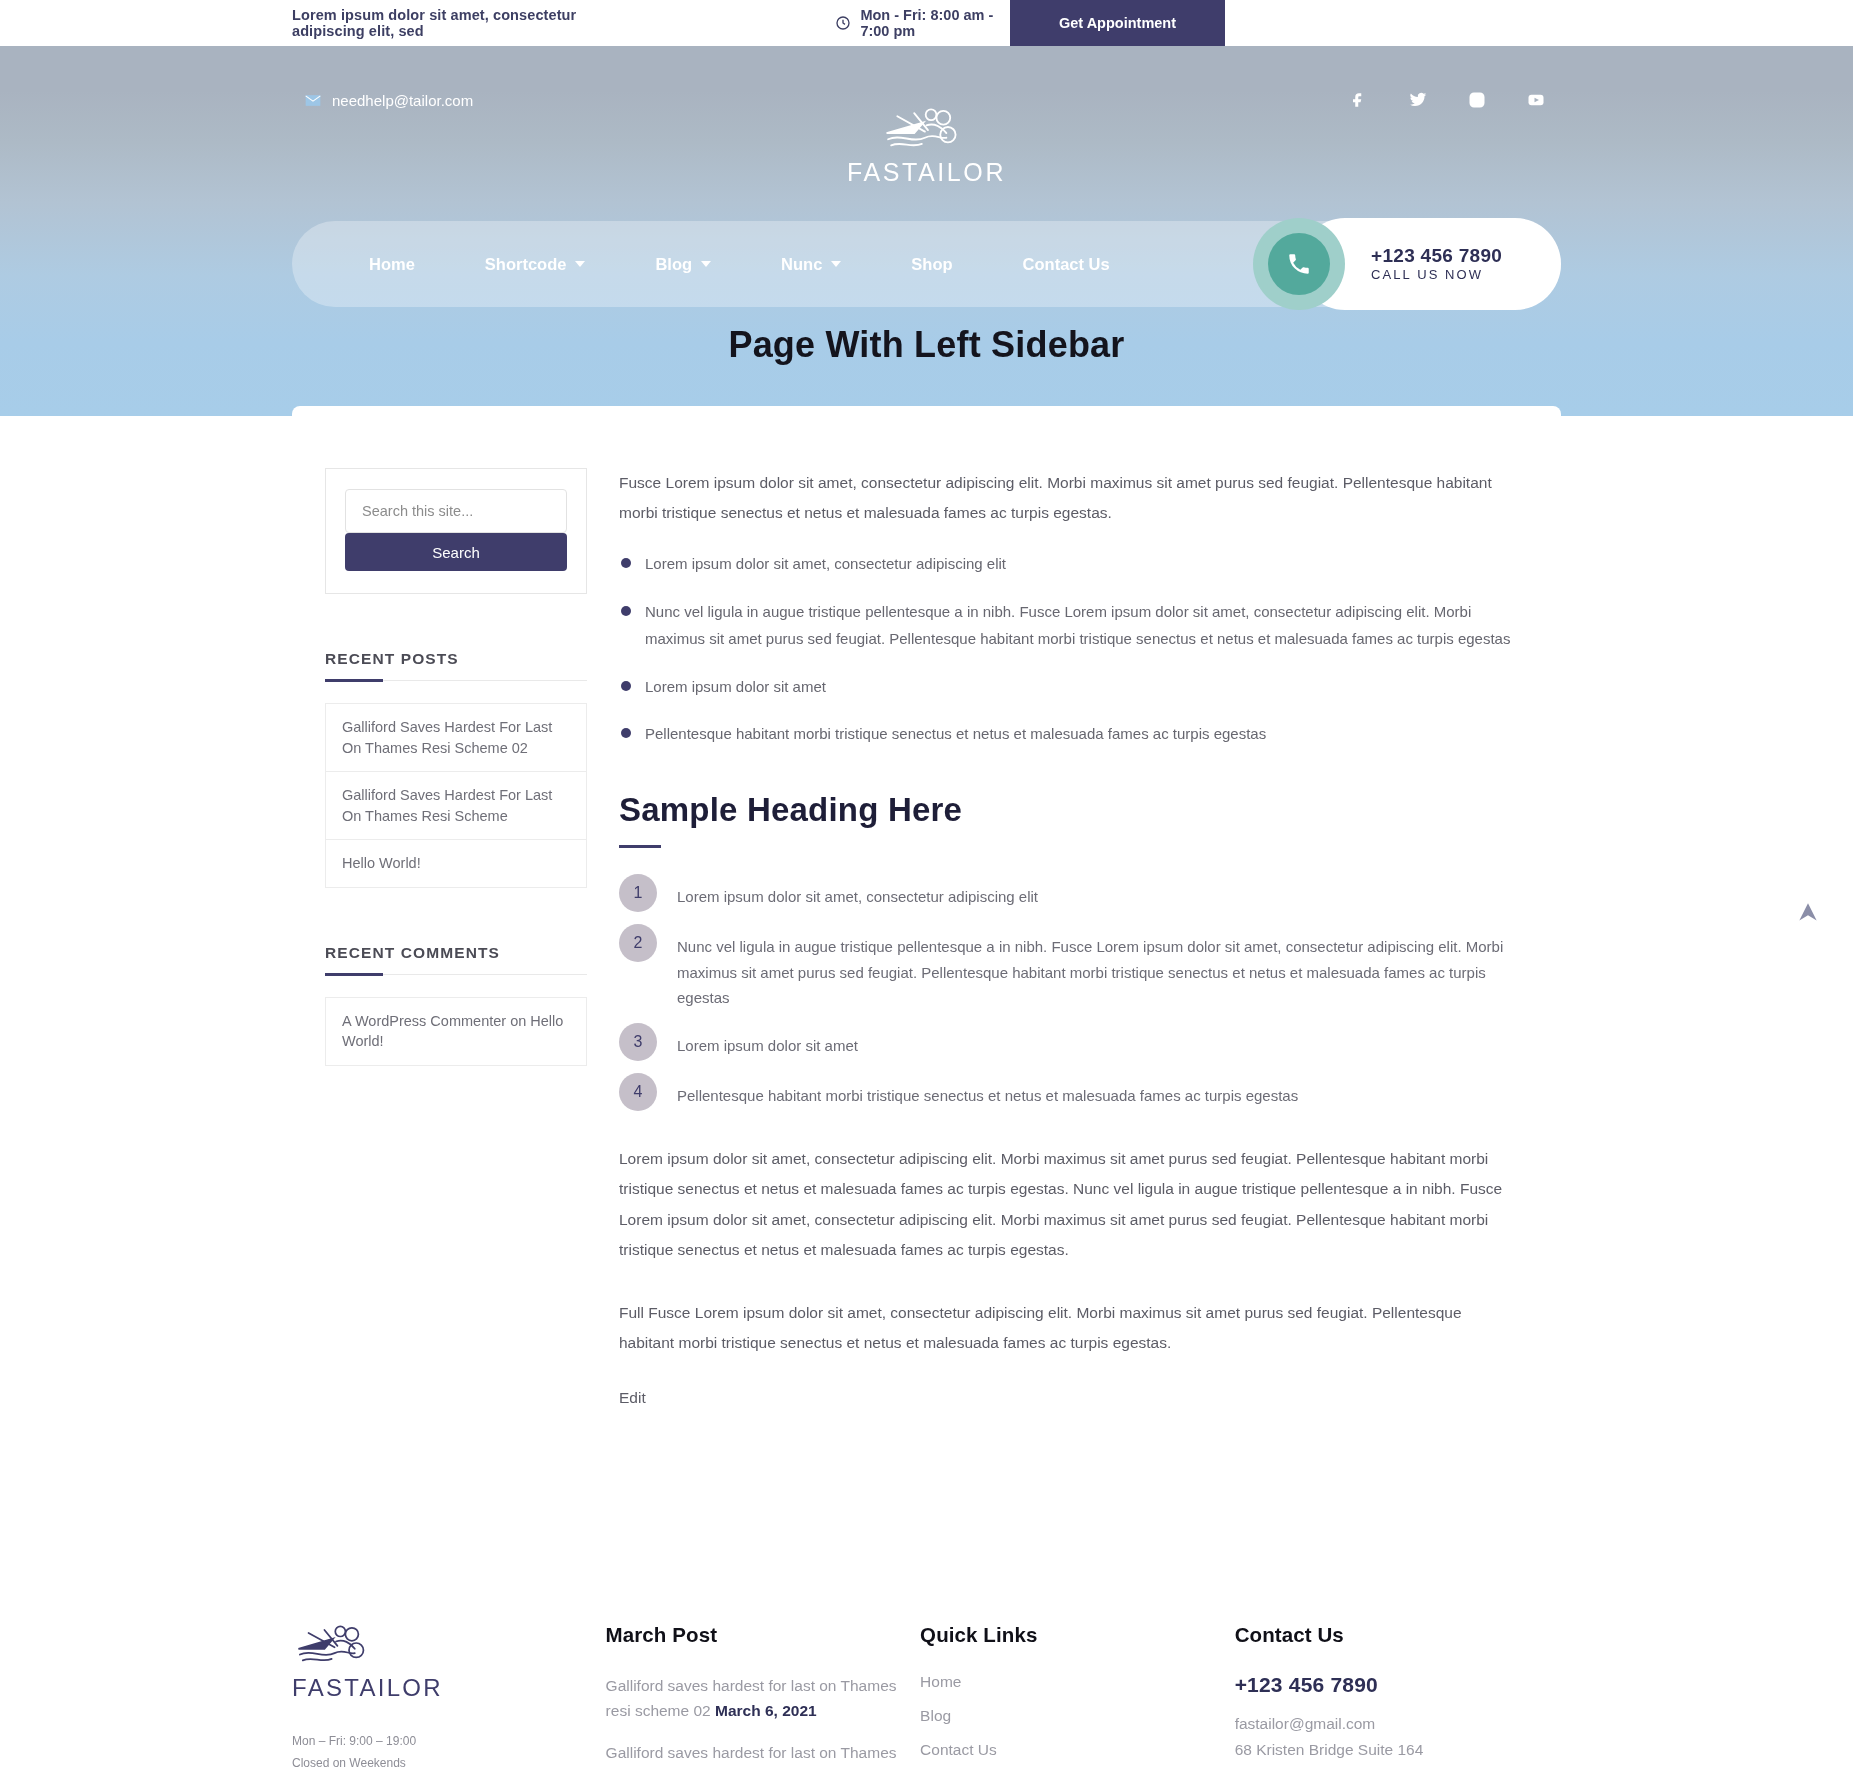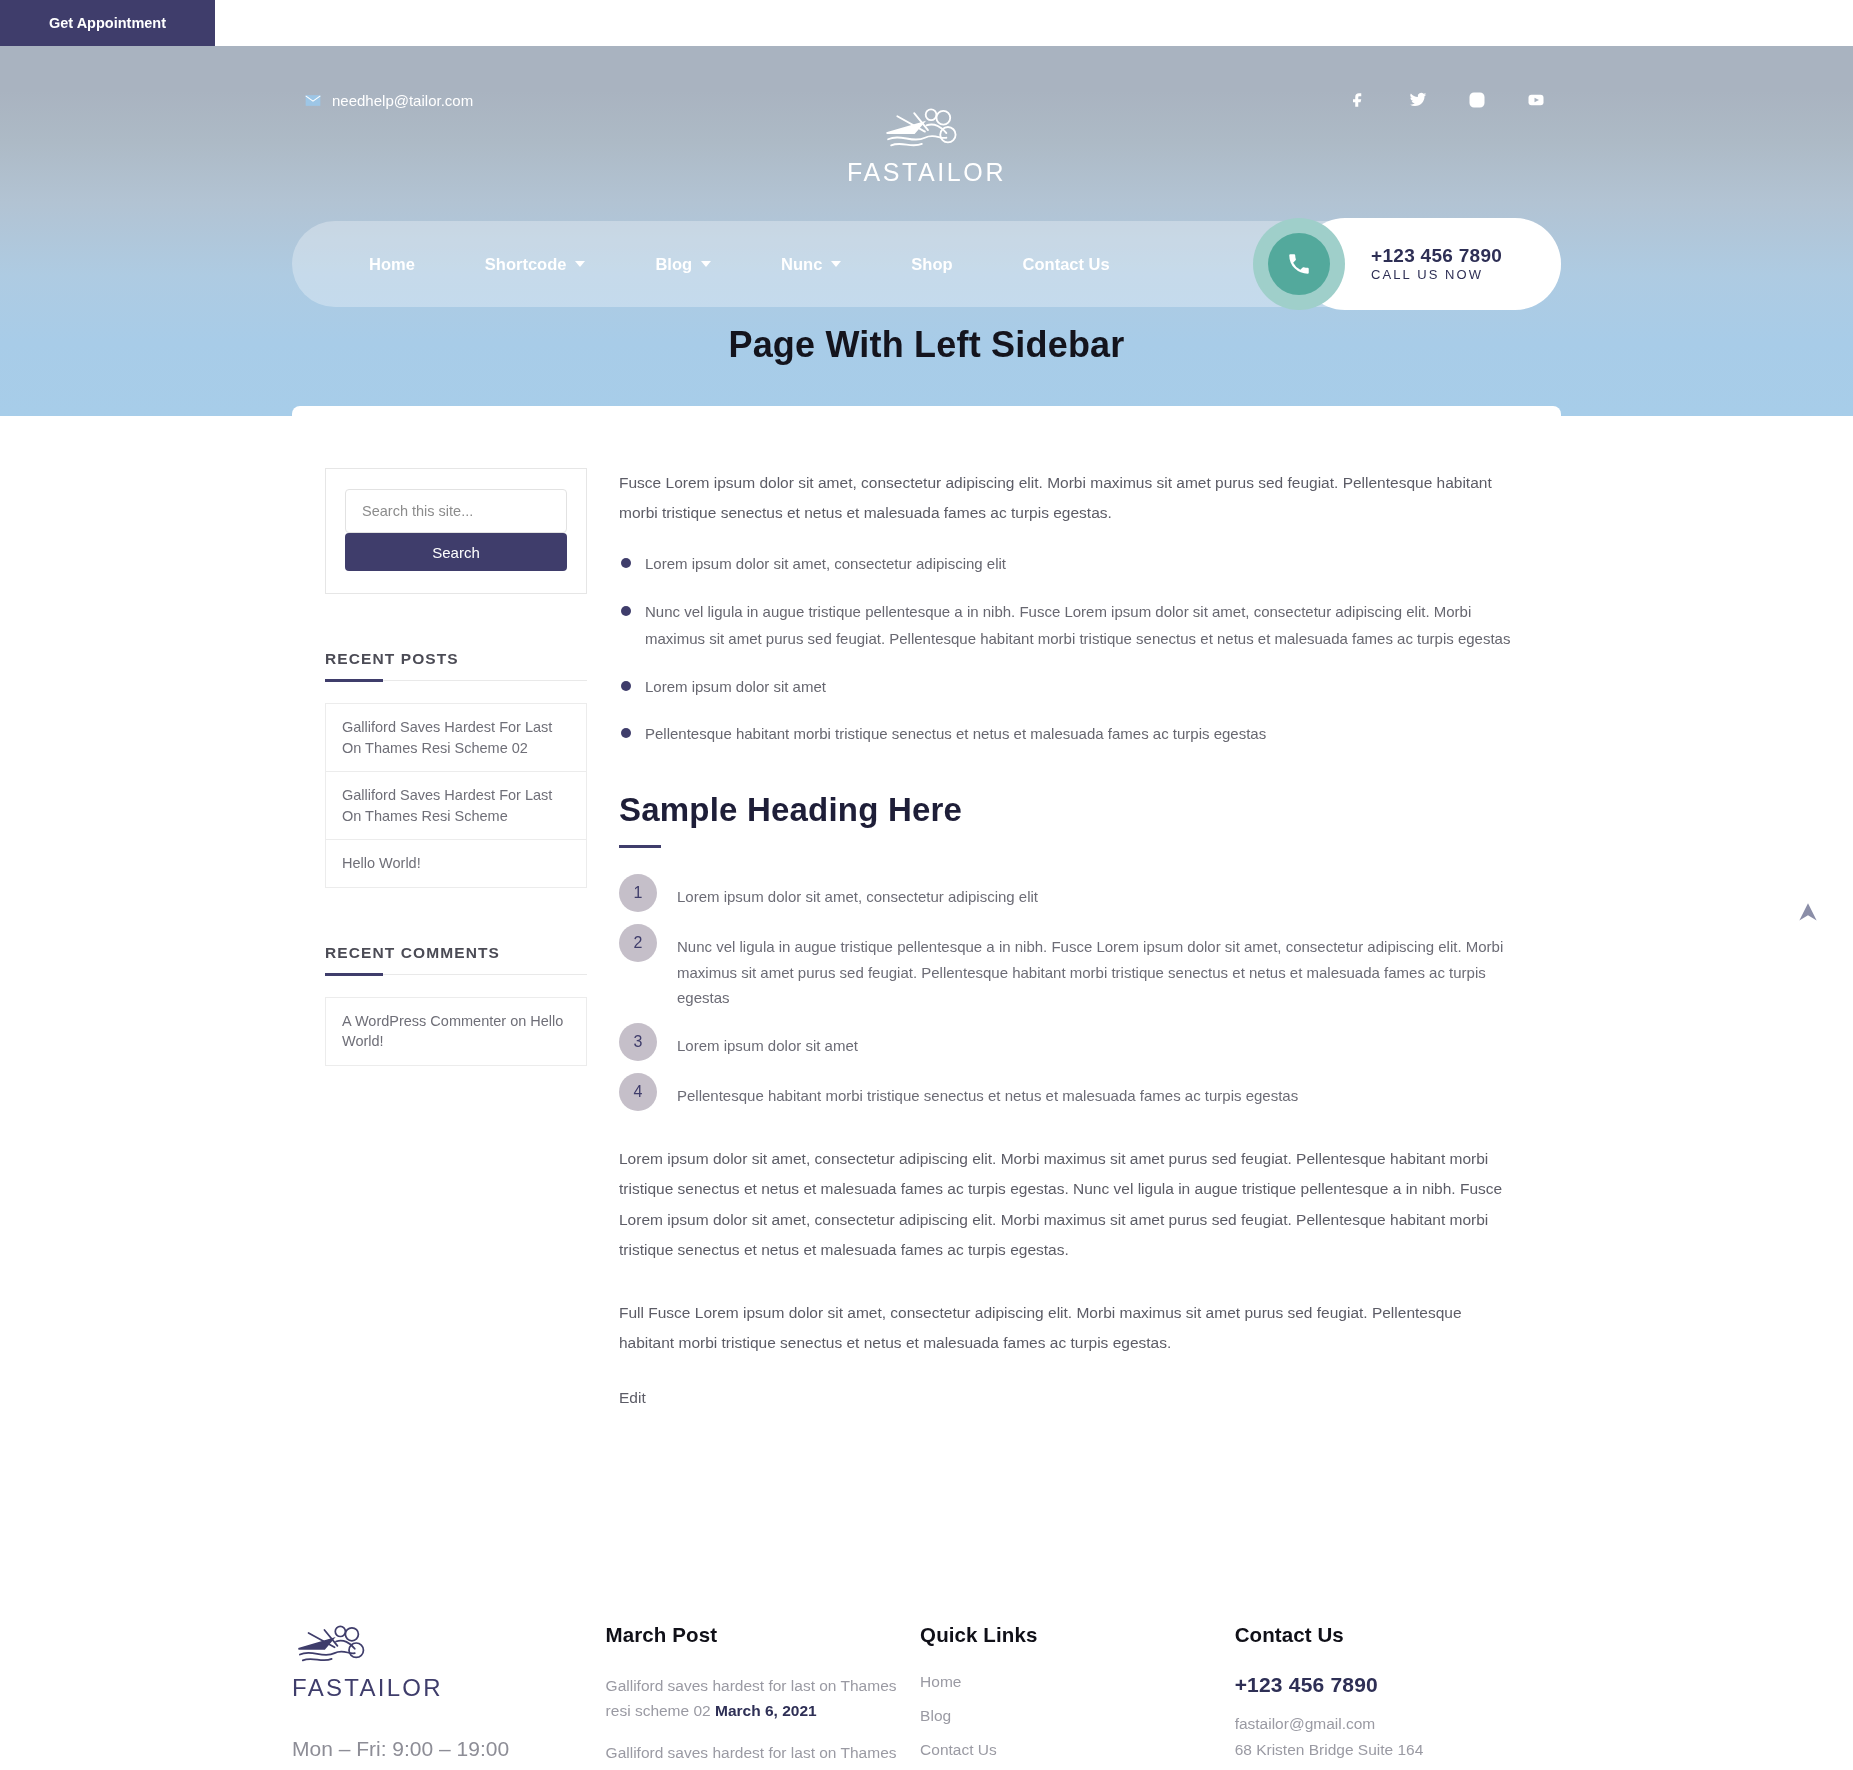--- a/index.html
+++ b/index.html
@@ -359,21 +359,21 @@
   .fcol-brand { width: 310px; }
   .flogo-mark { width: 88px; height: 52px; display: block; }
   .flogo-text {
     margin-top: 5px;
     font-size: 24px;
     letter-spacing: 2.3px;
     color: #3f3d6b;
   }
   .fhours { margin-top: 28px; }
   .fhours div {
-    font-size: 21px;
+    font-size: 12px;
     color: #8d8d96;
     line-height: 1.85;
   }
 
   .fcol { padding-top: 6px; }
   .fcol-recent { width: 318px; margin-left: 7px; }
   .fcol-links  { width: 318px; }
   .fcol-contact{ width: 330px; }
   .fcol-title {
     font-size: 20.5px;
@@ -409,20 +409,32 @@
   .cline {
     font-size: 15.5px;
     color: #9a9aa3;
     line-height: 1.68;
   }
 </style>
 </head>
 <body>
 
 <div class="topbar">
+  <div class="topbar-inner">
+    <span class="topbar-tagline">Lorem ipsum dolor sit amet, consectetur adipiscing elit, sed</span>
+    <div class="topbar-hours">
+      <span>
+        <svg class="clock-icon" viewBox="0 0 24 24" fill="none" stroke="#3d3f63" stroke-width="2">
+          <circle cx="12" cy="12" r="9"></circle>
+            <path d="M12 7v5l3 2"></path>
+        </svg>
+      </span>
+      <span>Mon - Fri: 8:00 am - 7:00 pm</span>
+    </div>
+  </div>
   <button class="btn-appointment">Get Appointment</button>
 </div>
 
 <div class="hero">
   <div class="hero-top">
     <div class="hdr-email">
       <span>
         <svg class="mail-icon" viewBox="0 0 24 18" fill="#9dc6e6">
           <path d="M1 1h22v16H1z" fill="#9dc6e6"></path>
             <path d="M1 2l11 8 11-8" fill="none" stroke="#fff" stroke-width="1.6"></path>

